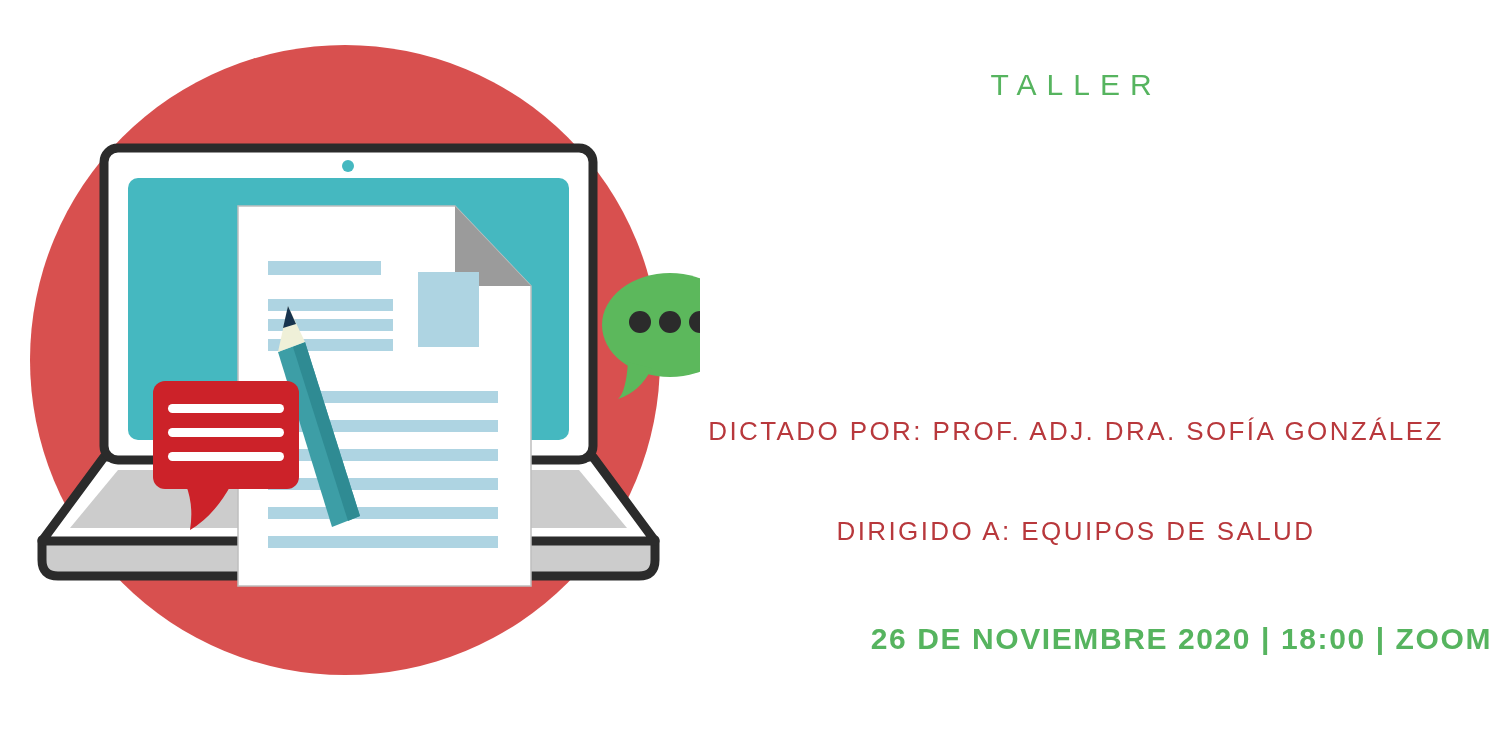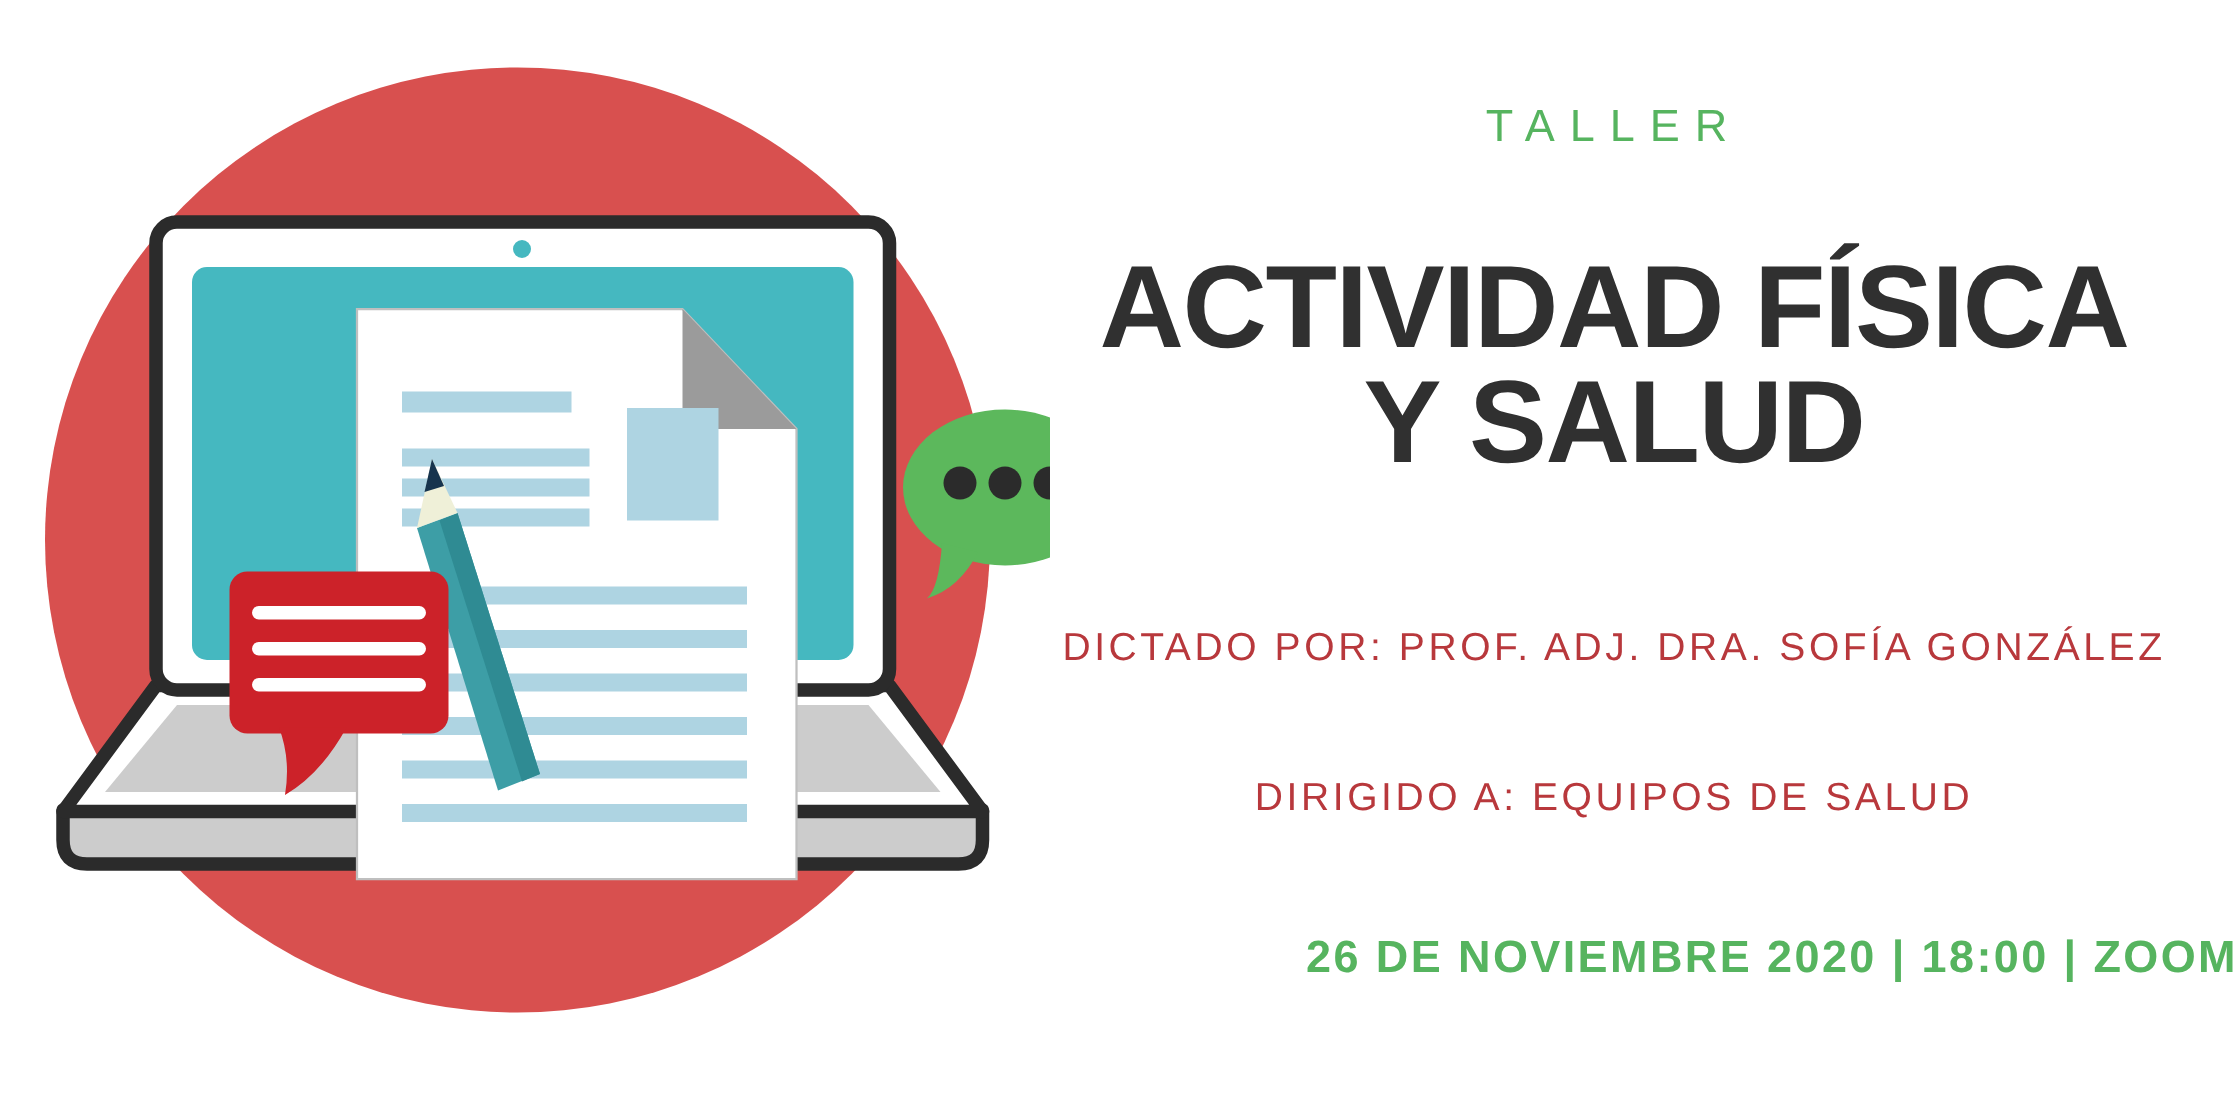--- a/index.html
+++ b/index.html
@@ -165,24 +165,20 @@
         <rect x="168" y="452" width="116" height="9" rx="4.5" fill="#ffffff"></rect>
       </g>
 
     </svg>
   </div>
 
   <div id="text-col">
 
     <div class="eyebrow">TALLER</div>
 
-    <h1 class="title">
-      <span>ACTIVIDAD FÍSICA</span>
-      <span class="line2">Y SALUD</span>
-    </h1>
 
     <div class="subline l2">DIRIGIDO A: EQUIPOS DE SALUD</div>
 
     <div class="subline l1">DICTADO POR: PROF. ADJ. DRA. SOFÍA GONZÁLEZ</div>
 
     <div class="datebar">26 DE NOVIEMBRE 2020 | 18:00 | ZOOM</div>
   </div>
 
 </div>
 

